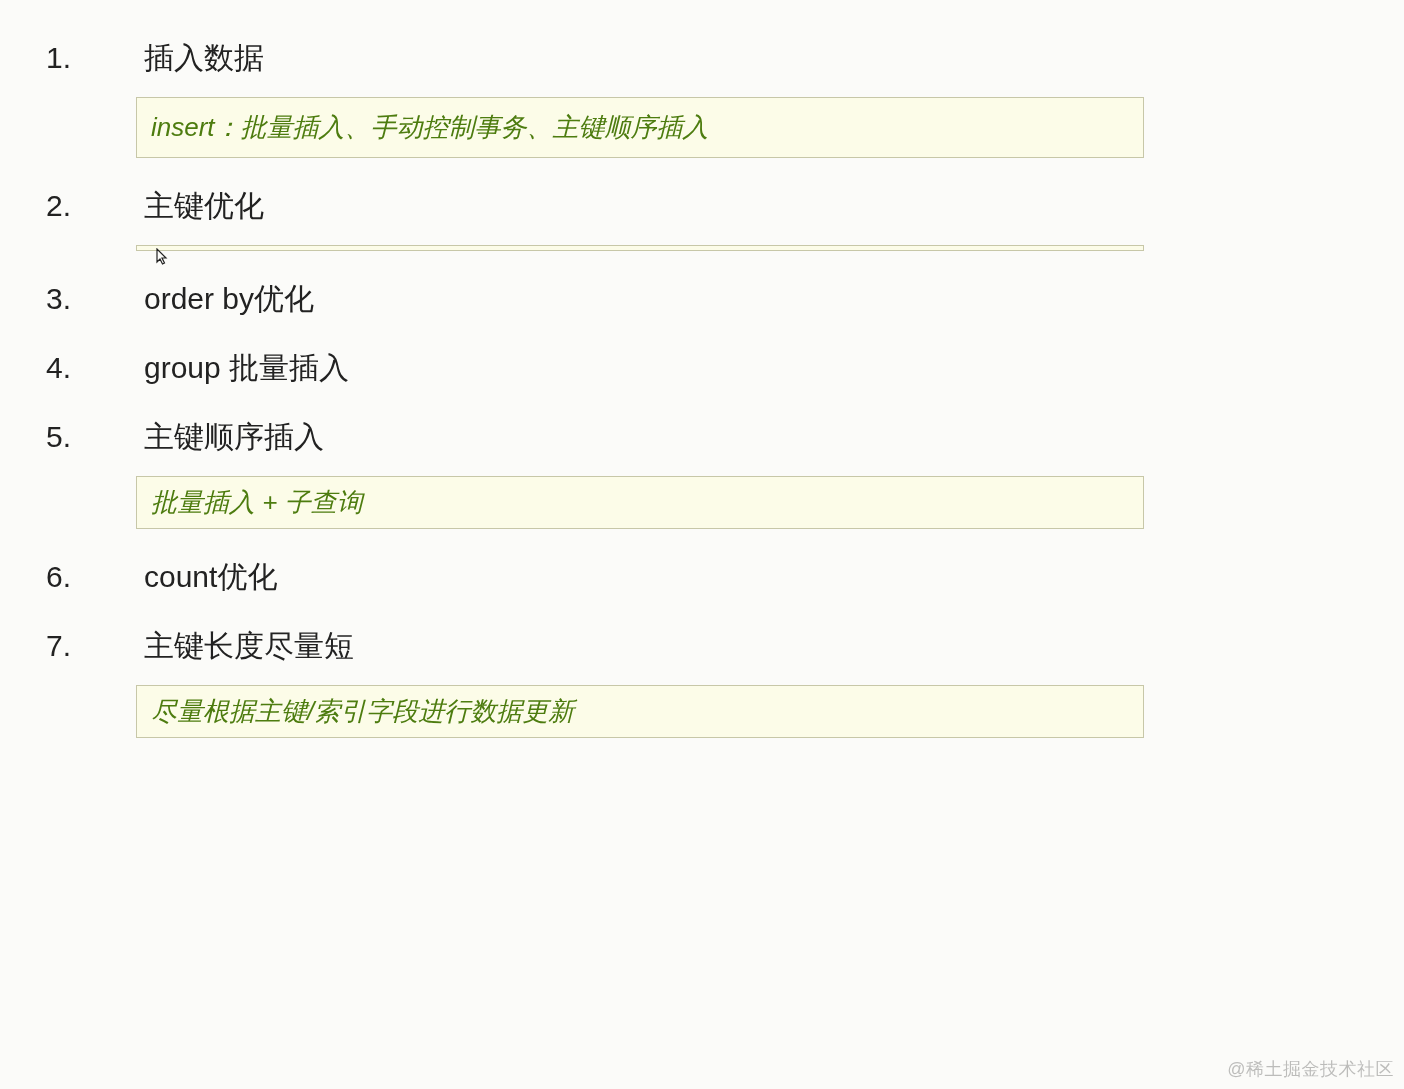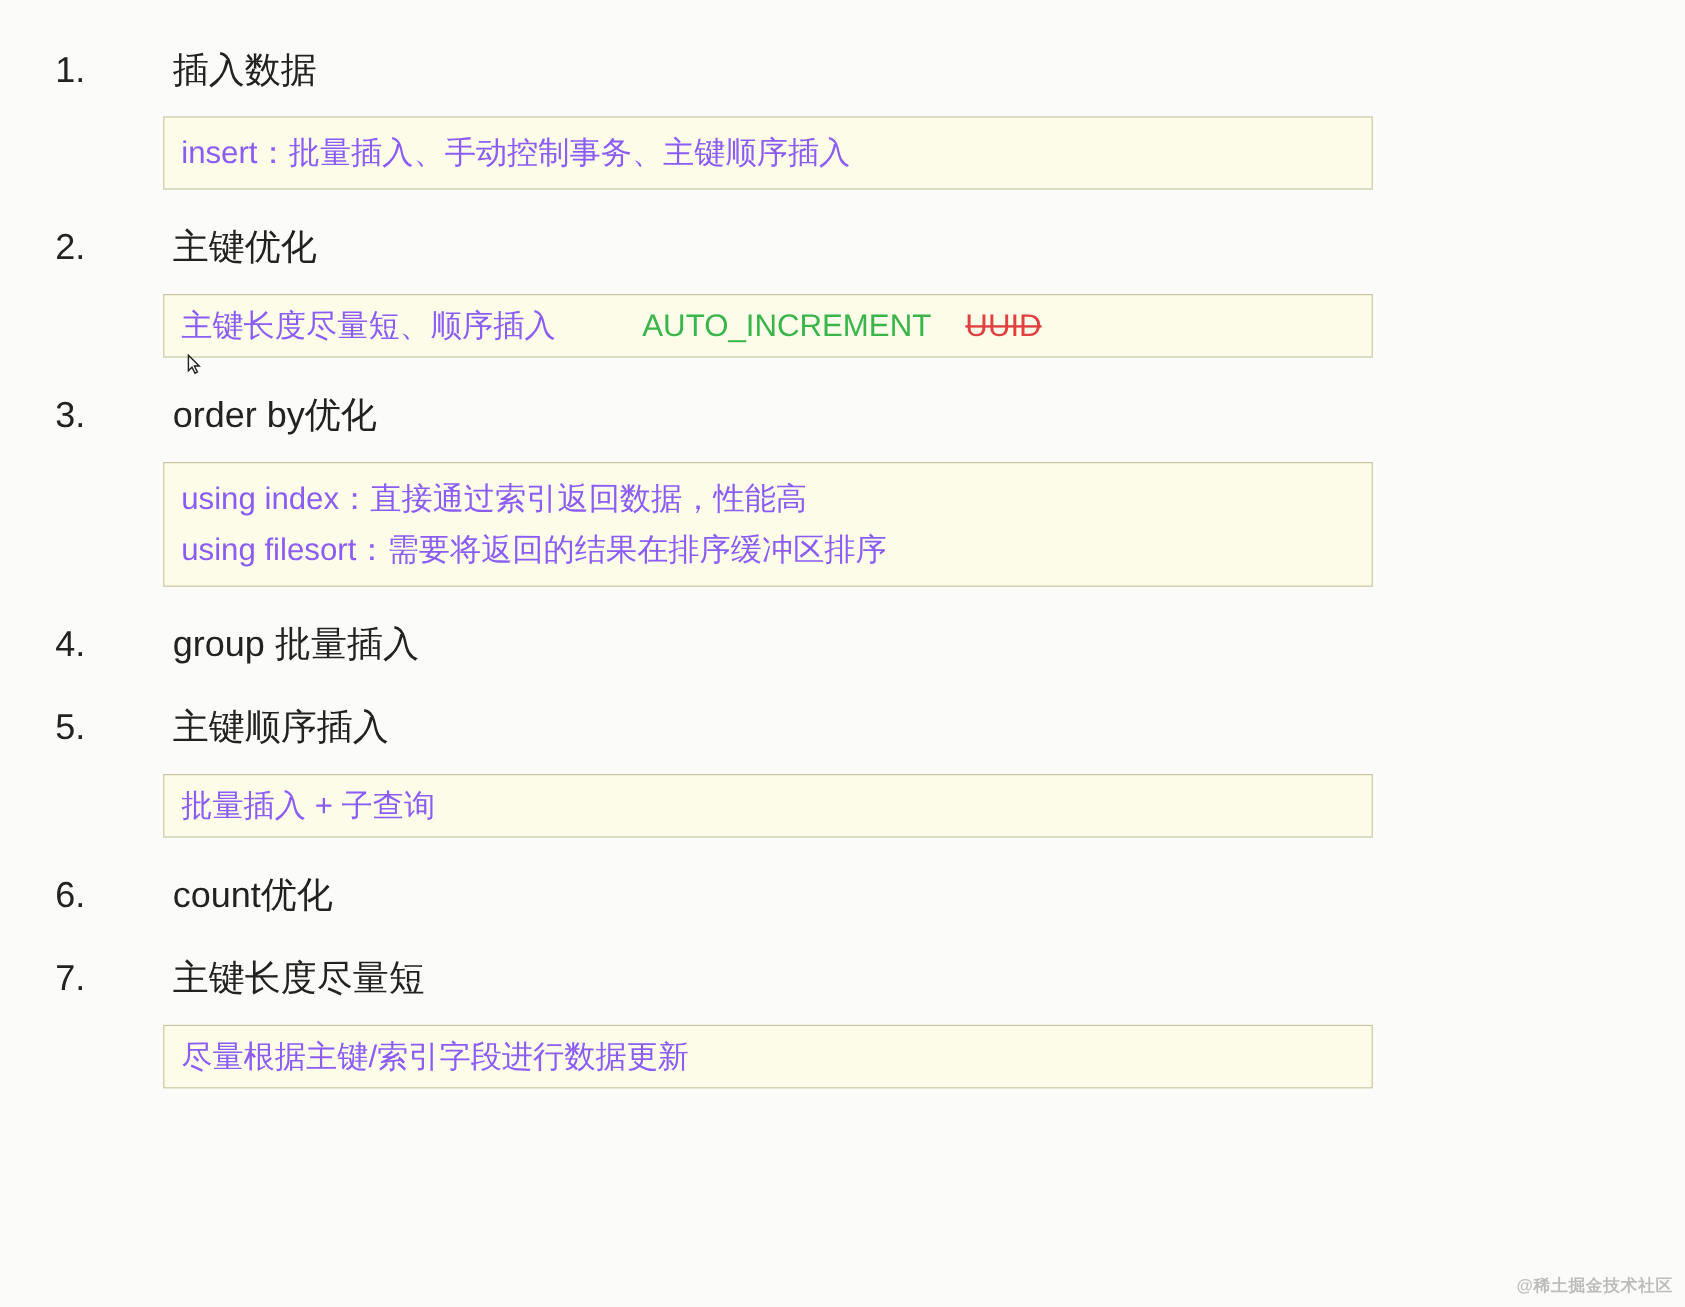--- a/index.html
+++ b/index.html
@@ -39,21 +39,21 @@
     margin-left: 96px;
     margin-right: 220px;
     border: 1px solid #c7c7a8;
     background: #fcfce8;
     padding: 6px 14px 6px 14px;
     font-size: 26px;
     line-height: 1.5;
     position: relative;
   }
   .box.tight { padding: 2px 14px; }
-  .cyan { color: #8b5cf6; }
+  .cyan { color: #4d7c0f; font-style: italic; }
   .green { color: #39b54a; }
   .redstrike {
     color: #e04040;
     text-decoration: line-through;
   }
   .line { margin: 4px 0; }
   .seg { display: inline; }
   .gap { white-space: pre; }
   .cursor {
     position: absolute;
@@ -62,24 +62,23 @@
     font-size: 18px;
     color: #222;
     pointer-events: none;
   }
   .cursor svg { width: 14px; height: 18px; }
   .watermark {
     position: fixed;
     right: 10px;
     bottom: 8px;
     color: rgba(0,0,0,0.25);
-    font-size: 14px;
+    font-size: 18px;
     letter-spacing: 0.5px;
     pointer-events: none;
-    font-weight: bold;
   }
 </style>
 </head>
 <body>
 
 <div class="page" id="page-root">
     <div class="item">
       <div class="heading">
         <span class="num">1.</span>
         <span class="title">插入数据</span>
@@ -87,34 +86,29 @@
       <div class="box">
         <div class="line"><span class="seg cyan">insert：批量插入、手动控制事务、主键顺序插入</span></div>
       </div>
     </div>
     <div class="item">
       <div class="heading">
         <span class="num">2.</span>
         <span class="title">主键优化</span>
       </div>
       <div class="box tight">
-        <div class="line"><span class="seg cyan">主键长度尽量短、顺序插入</span><span class="seg gap">          </span><span class="seg green">AUTO_INCREMENT</span><span class="seg gap">    </span><span class="seg redstrike">UUID</span></div>
         <span class="cursor"><svg viewBox="0 0 12 18">
             <path d="M1 1 L1 14 L4 11 L6.5 16 L8.5 15 L6 10 L10 10 Z" fill="none" stroke="#222" stroke-width="1.2"></path>
           </svg></span>
       </div>
     </div>
     <div class="item">
       <div class="heading">
         <span class="num">3.</span>
         <span class="title">order by优化</span>
-      </div>
-      <div class="box">
-        <div class="line"><span class="seg cyan">using index：直接通过索引返回数据，性能高</span></div>
-        <div class="line"><span class="seg cyan">using filesort：需要将返回的结果在排序缓冲区排序</span></div>
       </div>
     </div>
     <div class="item">
       <div class="heading">
         <span class="num">4.</span>
         <span class="title">group 批量插入</span>
       </div>
     </div>
     <div class="item">
       <div class="heading">

